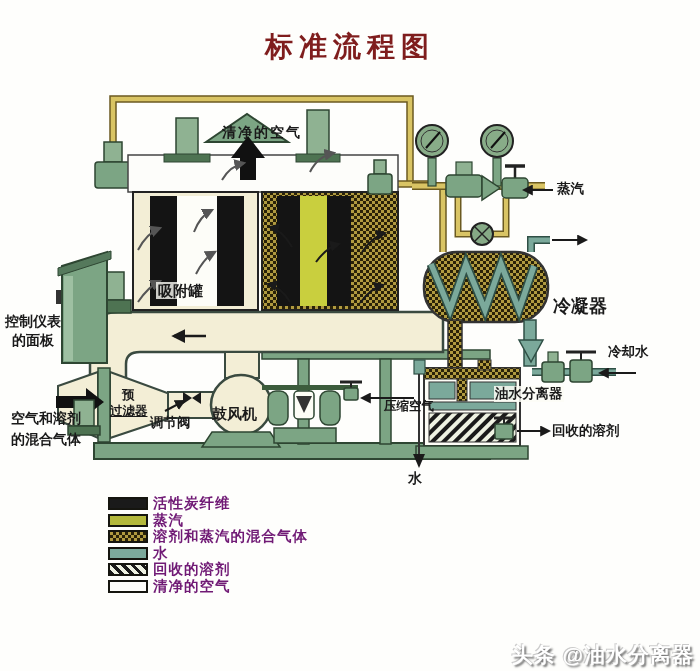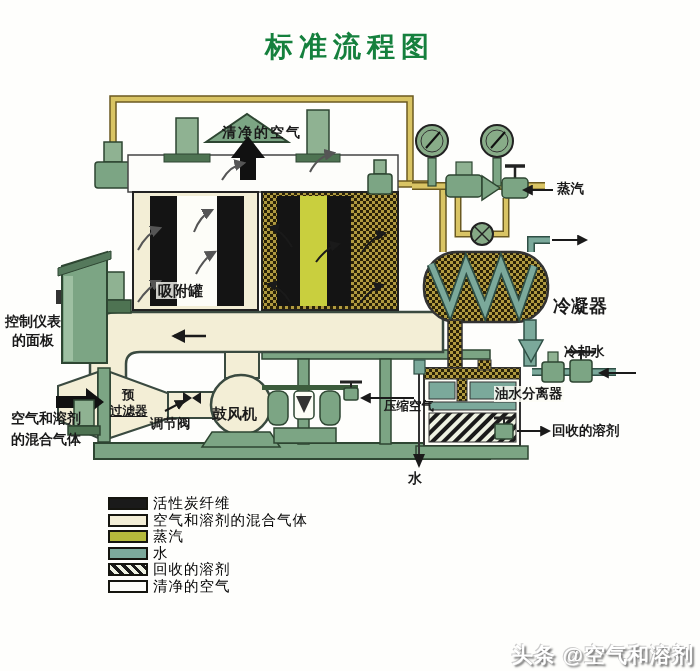--- a/index.html
+++ b/index.html
@@ -1,35 +1,35 @@
 <!DOCTYPE html>
 <html><head>
 <meta charset="utf-8">
 <style>
   html,body{margin:0;padding:0;}
   body{background:#fff;font-family:"Liberation Sans","DejaVu Sans",sans-serif;}
   #stage{position:relative;width:700px;height:671px;background:#fefefc;overflow:hidden;}
   #title{position:absolute;left:0;top:28px;width:700px;text-align:center;
          font-family:"Liberation Serif","DejaVu Serif",serif;
-         font-size:28px;font-weight:bold;color:#15803d;letter-spacing:6px;}
+         font-size:28px;font-weight:bold;color:#7f1d1d;letter-spacing:6px;}
   .lbl{position:absolute;color:#1a1a1a;font-weight:700;line-height:1.15;white-space:nowrap;}
   .lbl.c{text-align:center;white-space:normal;}
   #svgwrap{position:absolute;left:0;top:0;width:700px;height:671px;}
   
   #legend{position:absolute;left:108px;top:497px;}
   .lrow{display:flex;align-items:center;gap:5px;margin-bottom:3px;height:13.5px;}
   .sw{width:40px;height:13px;border:2px solid #15150f;box-sizing:border-box;flex:0 0 auto;}
   .sw-black{background:#1a1a1a}
   .sw-cream{background:#f3eed6}
   .sw-olive{background:#b4b93c}
   .sw-checker{background:repeating-conic-gradient(#2a2208 0 25%,#b09a40 0 50%);background-size:6px 6px;}
   .sw-teal{background:#7ba99b}
   .sw-hatch{background:repeating-linear-gradient(45deg,#1a1a1a 0 3px,#eef2e2 3px 7px)}
   .sw-white{background:#fdfdfa}
-  .lrow span{font-size:14.5px;font-weight:400;color:#000000;letter-spacing:1px;}
+  .lrow span{font-size:14.5px;font-weight:700;color:#701a75;letter-spacing:1px;}
   #watermark{position:absolute;right:6px;bottom:2px;font-size:21px;font-weight:bold;
              color:#ffffff;letter-spacing:1px;
              text-shadow:2px 2px 2px rgba(110,110,110,.95),-1px -1px 0 rgba(190,190,190,.8);}
 </style>
 </head>
 <body>
 
 <div id="stage">
 
   <div id="title">标准流程图</div>
@@ -246,51 +246,51 @@
   </div>
 
   <div class="lbl c" style="left:1px;top:312px;width:64px;font-size:14px;line-height:19px;">
     <div>控制仪表</div>
     <div>的面板</div>
   </div>
 
   <div class="lbl" style="left:122px;top:388px;font-size:12.5px;">预</div>
   <div class="lbl" style="left:110px;top:404px;font-size:12.5px;text-decoration:underline;">过滤器</div>
 
-  <div class="lbl" style="left:150px;top:416px;font-size:13.5px;">调节阀</div>
+  <div class="lbl" style="left:150px;top:416px;font-size:13.5px;font-family:Liberation Mono, monospace;">调节阀</div>
   <div class="lbl" style="left:212px;top:405px;font-size:15px;">鼓风机</div>
   <div class="lbl" style="left:352px;top:399px;font-size:12.5px;margin-left:32px;">压缩空气</div>
   <div class="lbl" style="left:408px;top:470px;font-size:14px;">水</div>
   <div class="lbl" style="left:557px;top:181px;font-size:13.5px;">蒸汽</div>
   <div class="lbl" style="left:553px;top:296px;font-size:18px;">冷凝器</div>
-  <div class="lbl" style="left:564px;top:344px;font-size:13.5px;">冷却水</div>
+  <div class="lbl" style="left:608px;top:344px;font-size:13.5px;">冷却水</div>
   <div class="lbl" style="left:494px;top:386px;font-size:13.5px;background:rgba(253,253,246,.85);padding:0 1px;text-align:right;">油水分离器</div>
   <div class="lbl" style="left:552px;top:423px;font-size:13.5px;">回收的溶剂</div>
 
   <div id="legend">
     <div class="lrow">
       <div class="sw sw-black"></div>
       <span>活性炭纤维</span>
     </div>
     <div class="lrow">
-      <div class="sw sw-cream"></div>
-      <span>空气和溶剂的混合气体</span>
-    </div>
-    <div class="lrow">
       <div class="sw sw-olive"></div>
       <span>蒸汽</span>
     </div>
     <div class="lrow">
+      <div class="sw sw-checker"></div>
+      <span>溶剂和蒸汽的混合气体</span>
+    </div>
+    <div class="lrow">
       <div class="sw sw-teal"></div>
       <span>水</span>
     </div>
     <div class="lrow">
       <div class="sw sw-hatch"></div>
       <span>回收的溶剂</span>
     </div>
     <div class="lrow">
       <div class="sw sw-white"></div>
       <span>清净的空气</span>
     </div>
   </div>
 
-  <div id="watermark">头条 @空气和溶剂</div>
+  <div id="watermark">头条 @油水分离器</div>
 </div>
 
 </body></html>

